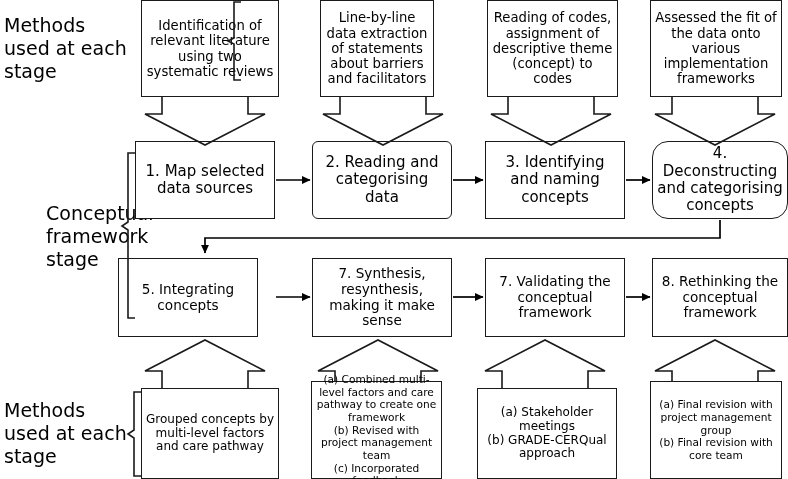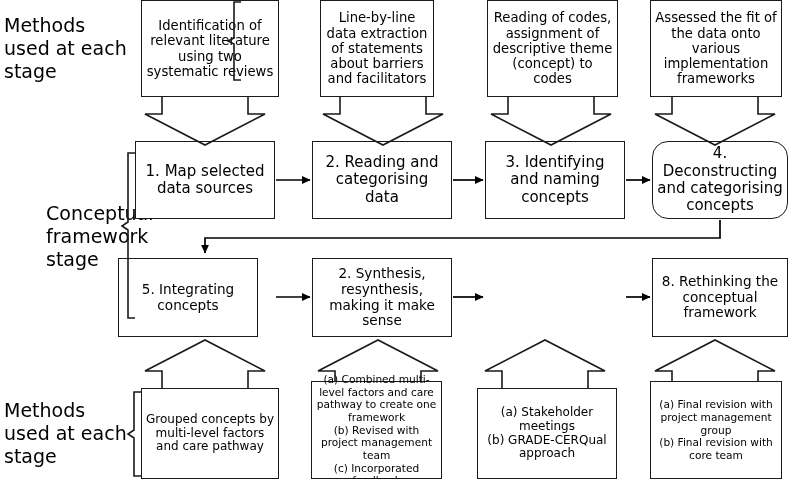--- a/index.html
+++ b/index.html
@@ -64,35 +64,38 @@
   <div class="box r0" style="left:487px;top:0px;width:131px;height:97px;">
     <span class="txt">Reading of codes, assignment of descriptive theme (concept) to codes</span>
   </div>
   <div class="box r0" style="left:650px;top:0px;width:132px;height:97px;">
     <span class="txt">Assessed the fit of the data onto various implementation frameworks</span>
   </div>
 
   <div class="box r1" style="left:135px;top:141px;width:140px;height:78px;">
     <span class="txt">1. Map selected data sources</span>
   </div>
-  <div class="box r1" style="left:312px;top:141px;width:140px;height:78px;">
+  <div class="box r1" style="left:312px;top:141px;width:140px;height:78px;border-radius:6px;">
     <span class="txt">2. Reading and categorising data</span>
   </div>
   <div class="box r1" style="left:485px;top:141px;width:140px;height:78px;">
     <span class="txt">3. Identifying and naming concepts</span>
   </div>
   <div class="box r1" style="left:652px;top:141px;width:136px;height:78px;border-radius:16px;">
     <span class="txt">4. Deconstructing and categorising concepts</span>
   </div>
 
   <div class="box r2" style="left:118px;top:258px;width:140px;height:79px;">
     <span class="txt">5. Integrating concepts</span>
   </div>
   <div class="box r2" style="left:312px;top:258px;width:140px;height:79px;">
-    <span class="txt">2. Synthesis, resynthesis, making it make sense</span>
+    <span class="txt">7. Synthesis, resynthesis, making it make sense</span>
+  </div>
+  <div class="box r2" style="left:485px;top:258px;width:140px;height:79px;">
+    <span class="txt">7. Validating the conceptual framework</span>
   </div>
   <div class="box r2" style="left:652px;top:258px;width:136px;height:79px;">
     <span class="txt">8. Rethinking the conceptual framework</span>
   </div>
 
   <div class="box r3" style="left:141px;top:388px;width:138px;height:91px;">
     <span class="txt">Grouped concepts by multi-level factors and care pathway</span>
   </div>
   <div class="box r3 small" style="left:311px;top:381px;width:131px;height:98px;">
     <span class="txt" style="white-space:pre-line;">(a) Combined multi-level factors and care pathway to create one framework

